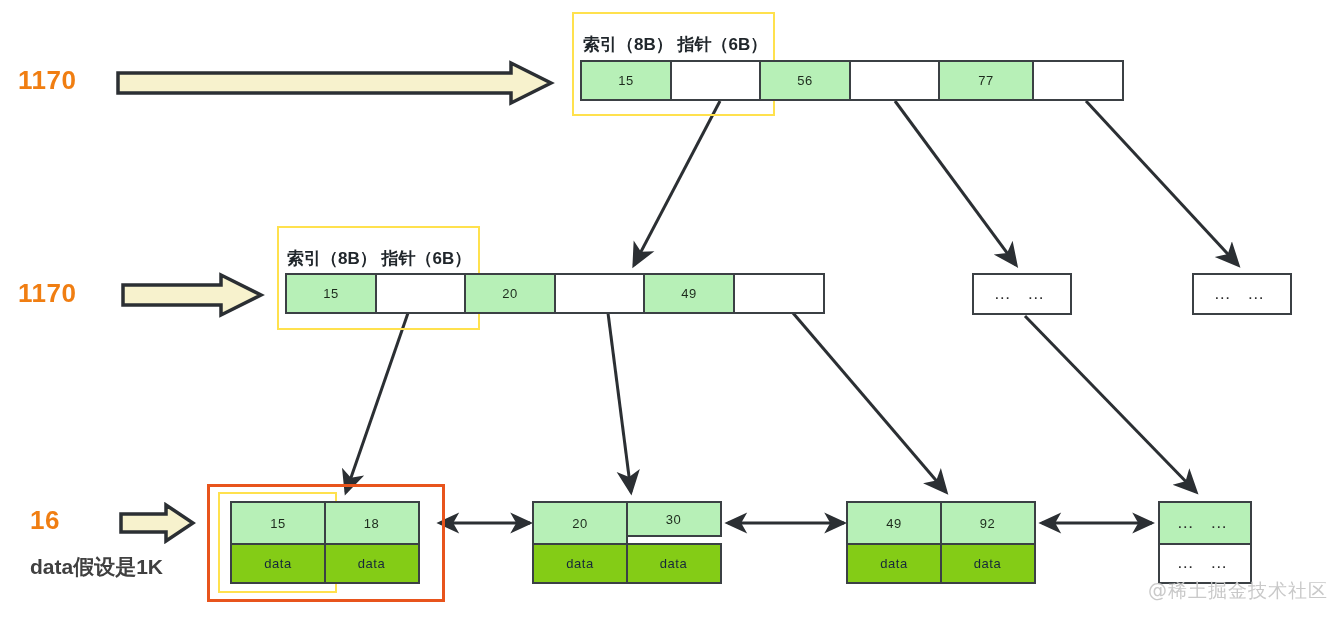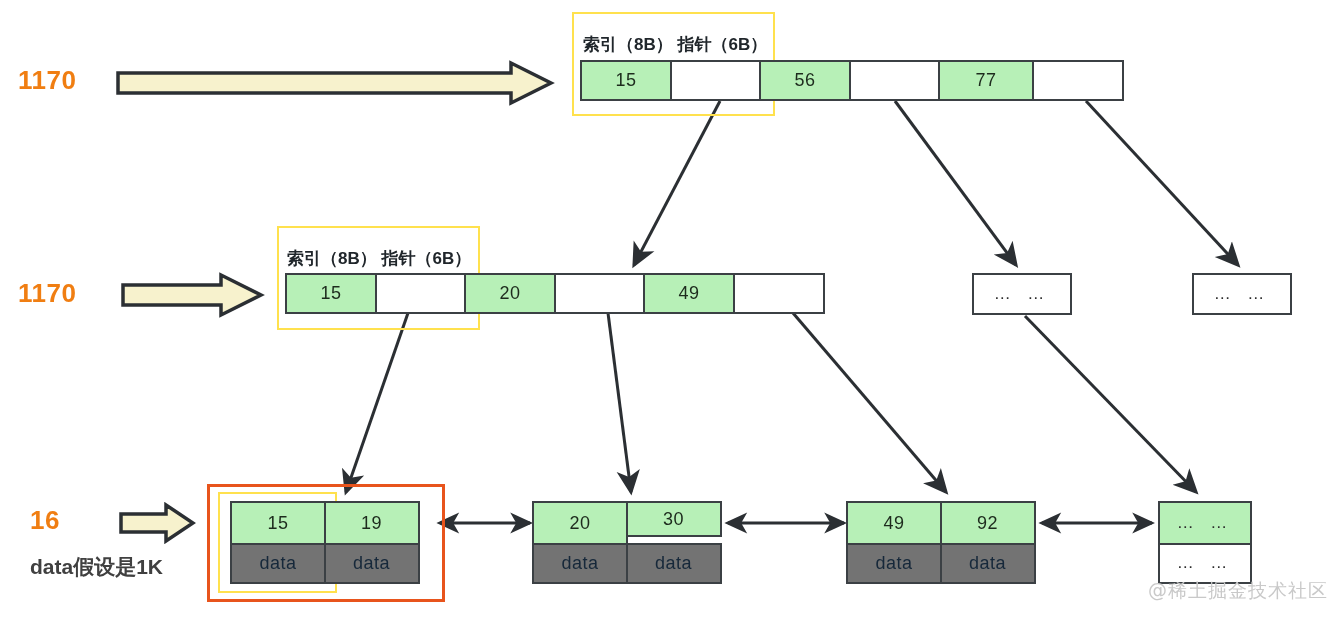--- a/index.html
+++ b/index.html
@@ -32,29 +32,29 @@
     display: flex;
     box-sizing: border-box;
   }
   .cell {
     box-sizing: border-box;
     border: 2.5px solid #3b4044;
     margin-left: -2.5px;
     display: flex;
     align-items: center;
     justify-content: center;
-    font-size: 18px;
+    font-size: 13px;
     color: #1d2b1d;
     background: #ffffff;
     letter-spacing: 0.5px;
   }
   .cell:first-child { margin-left: 0; }
   .cell.green { background: #b7f0b7; }
   .cell.white { background: #ffffff; }
-  .cell.blue  { background: #737373; color: #16283a; }
+  .cell.blue  { background: #84cc16; color: #16283a; }
   .cell.dots { color: #2b2b2b; font-size: 17px; letter-spacing: 6px; }
 
   
   .leaf {
     position: absolute;
     display: flex;
     flex-direction: column;
     box-sizing: border-box;
   }
   .leaf-row {
@@ -199,21 +199,21 @@
   </svg>
 
   <div class="note-label" style="left:30px; top:553px;">data假设是1K</div>
 
   <div class="hl orange" style="left:207px; top:484px; width:238px; height:118px;"></div>
   <div class="hl yellow" style="left:218px; top:492px; width:119px; height:101px;"></div>
 
   <div class="leaf" style="left:230px; top:501px;">
     <div class="leaf-row">
       <div class="cell green" style="width:96px;height:44px;">15</div>
-      <div class="cell green" style="width:96px;height:44px;">19</div>
+      <div class="cell green" style="width:96px;height:44px;">18</div>
     </div>
     <div class="leaf-row">
       <div class="cell blue" style="width:96px;height:41px;">data</div>
       <div class="cell blue" style="width:96px;height:41px;">data</div>
     </div>
   </div>
 
   <div class="leaf" style="left:532px; top:501px;">
     <div class="leaf-row">
       <div class="cell green" style="width:96px;height:44px;">20</div>

